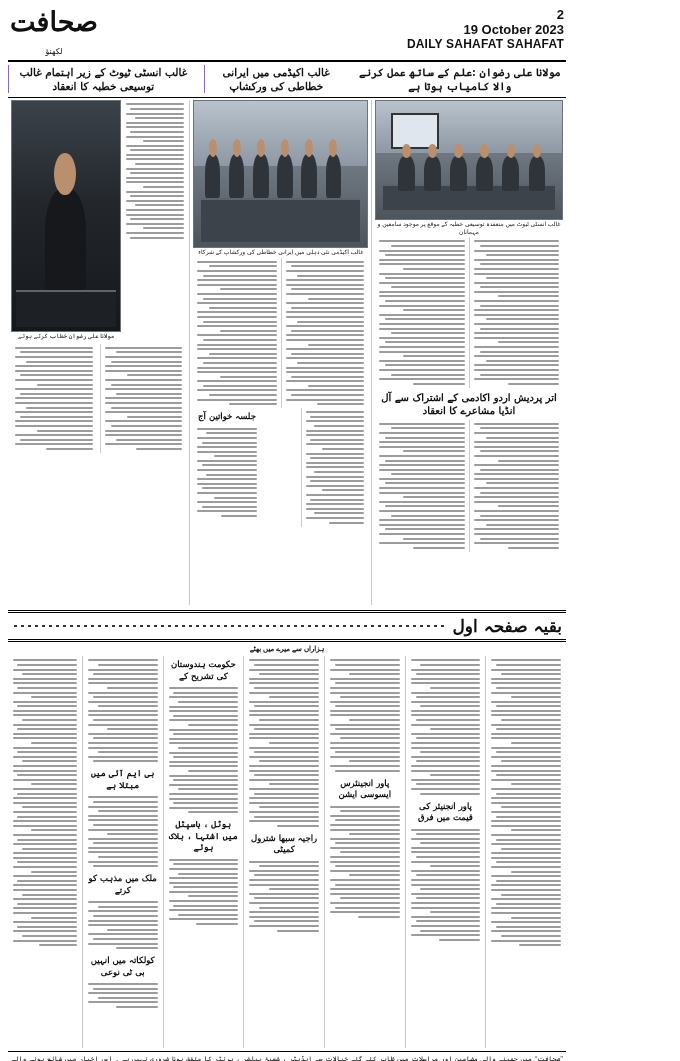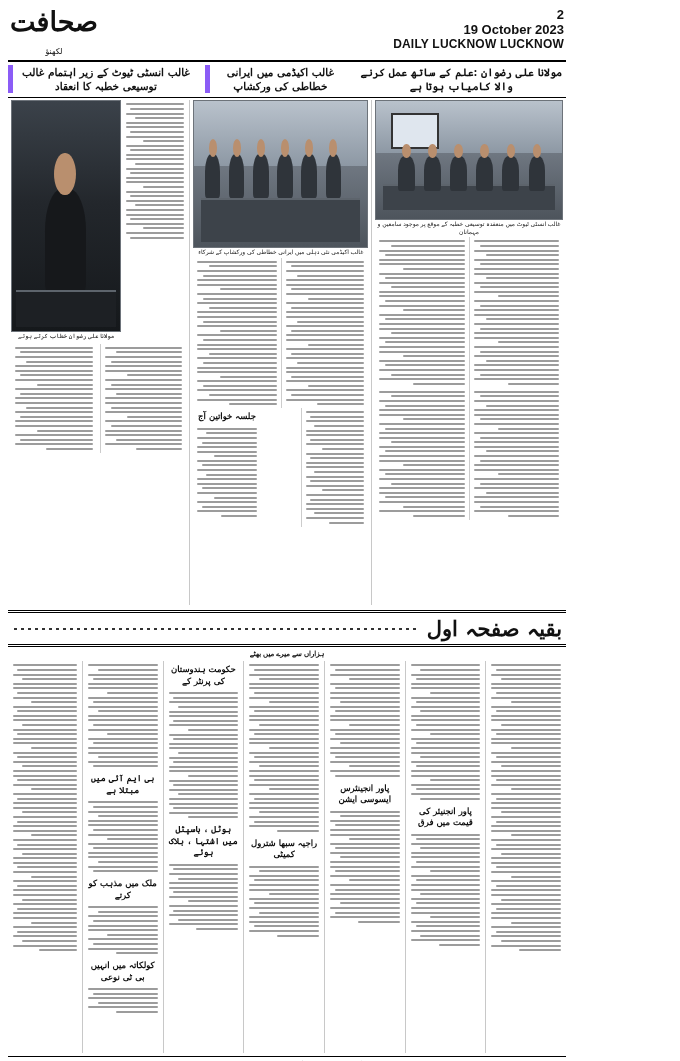--- a/index.html
+++ b/index.html
@@ -71,21 +71,21 @@
   }
   .hl {
     direction: rtl;
     text-align: center;
     font-family: "DejaVu Serif", serif;
     font-weight: bold;
     font-size: 10.5px;
     line-height: 1.35;
     flex: 1 1 auto;
     padding: 0 3px;
-    border-left: 5px solid #8b5cf6;
+    border-left: 1px solid #8b5cf6;
   }
   .hl:last-child { border-left: none; }
 
   
   .col-rule { border-left: 1px solid #c8c8c8; }
 
   .fake-lines {
     display: flex;
     flex-direction: column;
     gap: 2.6px;
@@ -158,21 +158,21 @@
     padding: 3px 4px;
     display: flex;
     flex-direction: row-reverse;
     align-items: center;
     gap: 8px;
   }
   .section-banner .title {
     direction: rtl;
     font-family: "DejaVu Serif", serif;
     font-weight: bold;
-    font-size: 21px;
+    font-size: 17px;
     white-space: nowrap;
   }
   .section-banner .dots {
     flex: 1;
     height: 6px;
     background-image: radial-gradient(#000 1.2px, transparent 1.3px);
     background-size: 7px 6px;
     opacity: .8;
   }
 
@@ -204,21 +204,21 @@
 <div class="page">
 
   <div class="masthead">
     <div class="masthead-logo">
       <span>صحافت</span>
       <span class="sub">لکھنؤ</span>
     </div>
     <div class="masthead-right">
       <div class="masthead-page">2</div>
       <div class="masthead-date">19 October 2023</div>
-      <div class="masthead-name">DAILY LUCKNOW LUCKNOW</div>
+      <div class="masthead-name">DAILY SAHAFAT SAHAFAT</div>
     </div>
   </div>
 
   <div class="headline-strip">
     <div class="hl">غالب انسٹی ٹیوٹ کے زیر اہتمام غالب توسیعی خطبہ کا انعقاد</div>
     <div class="hl">غالب اکیڈمی میں ایرانی خطاطی کی ورکشاپ</div>
     <div class="hl">مولانا علی رضوان :علم کے ساتھ عمل کرنے والا کامیاب ہوتا ہے</div>
   </div>
 
   <div class="body-grid" style="height:505px;">
@@ -304,20 +304,21 @@
               <i class="s4"></i>
               <i class="s1"></i>
               <i class="s2"></i>
               <i class="s1"></i>
               <i class="s3"></i>
               <i class="s1"></i>
               <i class="s5"></i>
           </div>
         </div>
       </div>
+      <div class="sub-head">اتر پردیش اردو اکادمی کے اشتراک سے آل انڈیا مشاعرے کا انعقاد</div>
       <div style="display:flex;flex-direction:row-reverse;">
         <div style="width:50%;padding:0 2px;border-left:1px solid #ccc;">
           <div class="fake-lines">
             <i class="s1"></i>
               <i class="s2"></i>
               <i class="s1"></i>
               <i class="s3"></i>
               <i class="s1"></i>
               <i class="s1"></i>
               <i class="s2"></i>
@@ -881,21 +882,21 @@
           <i class="s3"></i>
           <i class="s1"></i>
           <i class="s1"></i>
           <i class="s2"></i>
           <i class="s1"></i>
           <i class="s5"></i>
       </div>
     </div>
 
     <div class="col col-rule" style="width:96px;">
-      <div class="sub-head small">حکومت ہندوستان کی پرنٹر کے</div>
+      <div class="sub-head small">حکومت ہندوستان کی تشریح کے</div>
       <div class="fake-lines">
         <i class="s1"></i>
           <i class="s2"></i>
           <i class="s1"></i>
           <i class="s3"></i>
           <i class="s1"></i>
           <i class="s1"></i>
           <i class="s2"></i>
           <i class="s1"></i>
           <i class="s4"></i>

